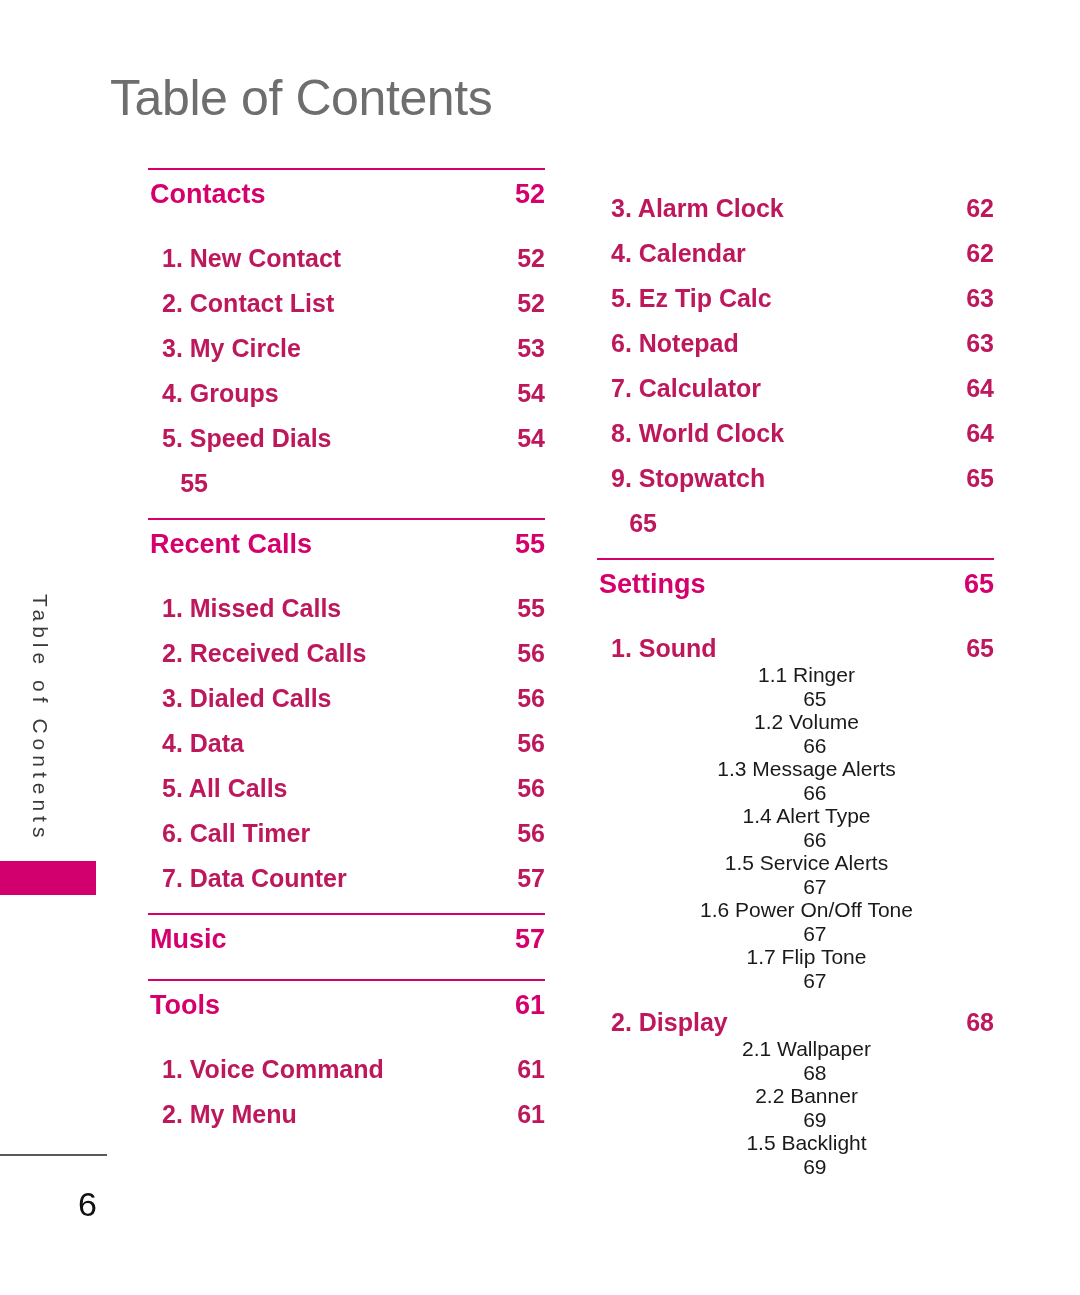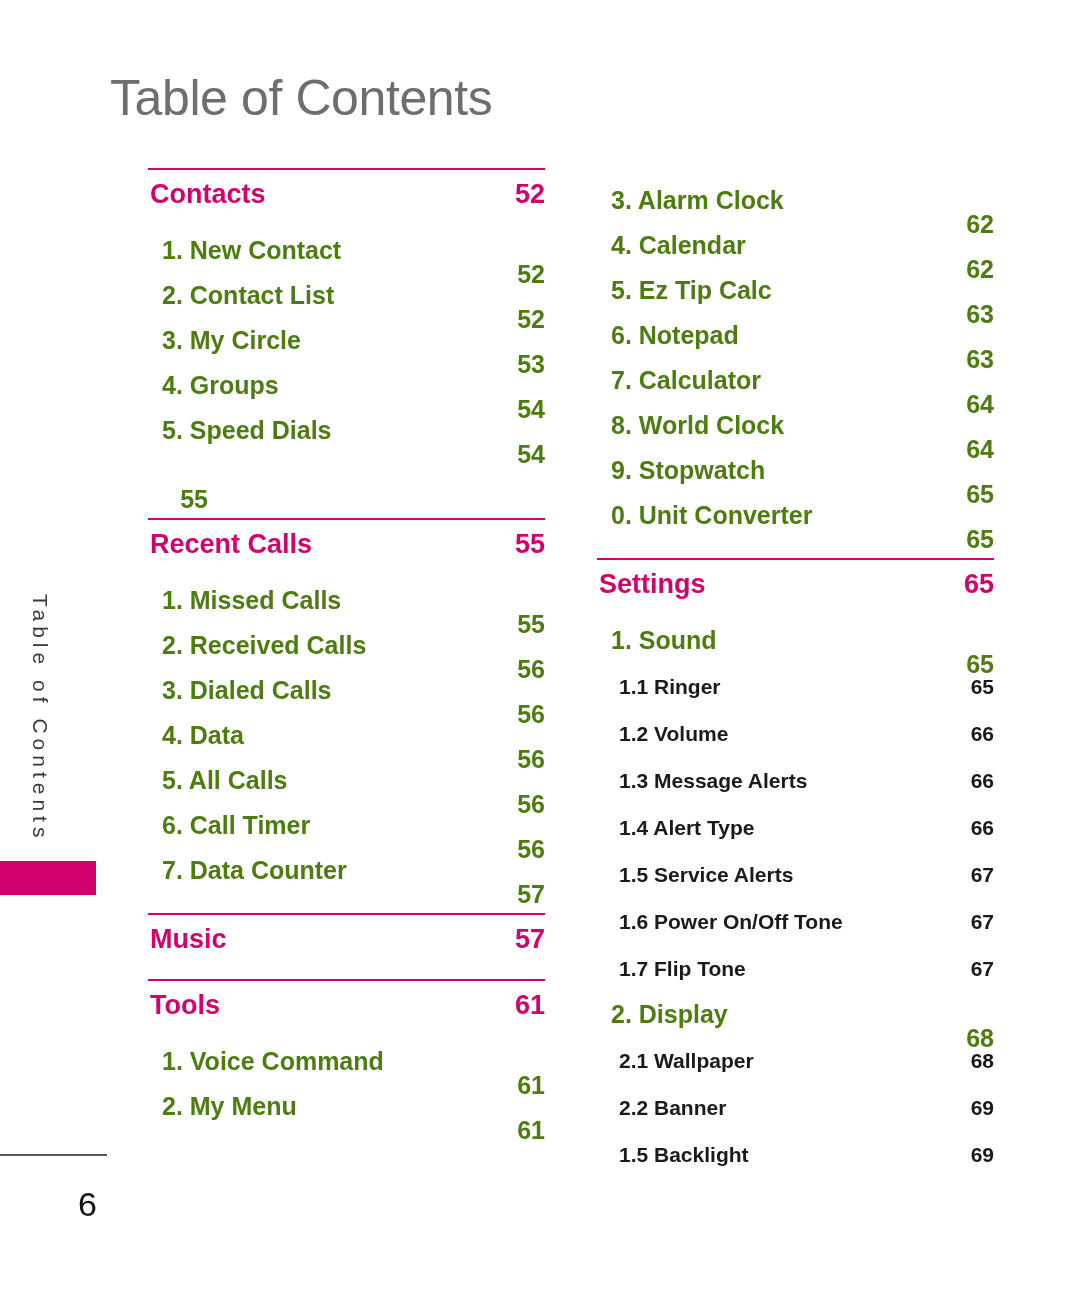--- a/index.html
+++ b/index.html
@@ -88,37 +88,38 @@
     font-size: 27px;
     font-weight: bold;
     height: 48px;
     align-items: center;
     padding-left: 2px;
   }
   .row.section .pageno { min-width: 46px; }
 
   
   .row.lvl1 {
-    color: #4d7c0f;
+    color: #be185d;
     font-size: 25px;
     font-weight: bold;
     height: 45px;
-    align-items: center;
+    align-items: flex-end;
     padding-left: 14px;
   }
   .row.lvl1 .pageno { min-width: 46px; margin-top: 48px; }
 
   
   .row.lvl2 {
     color: #1a1a1a;
     font-size: 21px;
-    font-weight: 700;
+    font-weight: 400;
     height: 47px;
     align-items: center;
     padding-left: 22px;
+    flex-direction: column;
   }
   .row.lvl2 .pageno { min-width: 40px; font-size: 21px; }
 
   
   .gap-sm  { height: 10px; }
   .gap-xs  { height: 4px; }
   .gap-md  { height: 16px; }
 
   
   .footer-rule {
@@ -263,21 +264,20 @@
     </div>
     <div class="row lvl1">
       <span class="label">8. World Clock</span>
       <span class="pageno">64</span>
     </div>
     <div class="row lvl1">
       <span class="label">9. Stopwatch</span>
       <span class="pageno">65</span>
     </div>
     <div class="row lvl1">
-      <span class="label">0. Unit Converter</span>
       <span class="pageno">65</span>
     </div>
     <div class="gap-xs"></div>
     <div class="gap-md"></div>
     <div class="rule strong"></div>
     <div class="row section">
       <span class="label">Settings</span>
       <span class="pageno">65</span>
     </div>
     <div class="gap-sm"></div>

